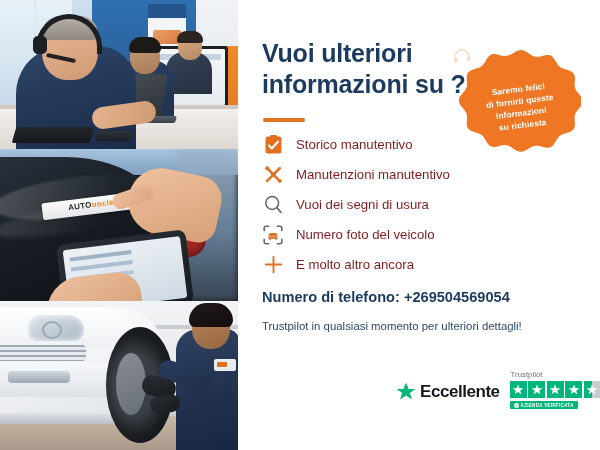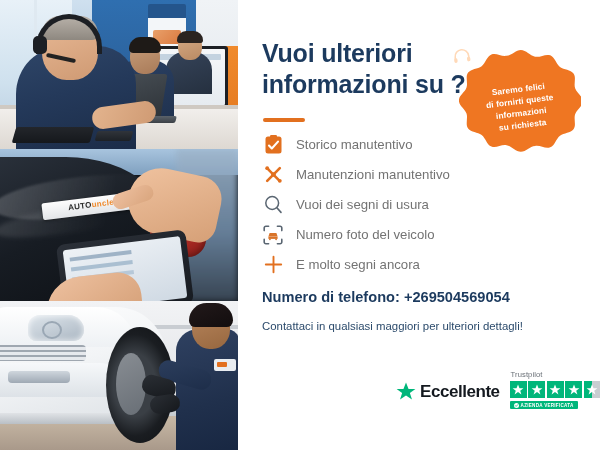--- a/index.html
+++ b/index.html
@@ -185,21 +185,21 @@
   .badge-icon{width:18px;height:14px;margin-bottom:3px;}
   .badge-text{font-size:8.4px;line-height:1.42;font-weight:700;color:#ffffff;
      text-align:center;width:96px;letter-spacing:.1px;}
 
   
   .features{position:absolute;left:24px;top:130px;width:260px;}
   .feat{display:flex;align-items:center;height:29px;margin-bottom:1px;}
   .feat-ico{width:22px;height:22px;flex:0 0 22px;margin-right:12px;
      display:flex;align-items:center;justify-content:center;}
   .feat-ico svg{display:block;}
-  .feat-lbl{font-size:13.2px;color:#737373;font-weight:400;white-space:nowrap;}
+  .feat-lbl{font-size:13.2px;color:#7f1d1d;font-weight:400;white-space:nowrap;}
 
   
   .phone{position:absolute;left:24px;top:289px;font-size:14.6px;font-weight:700;color:#1c3a5e;white-space:nowrap;}
   .contact{position:absolute;left:24px;top:317px;width:310px;font-size:11.4px;
      line-height:1.62;color:#2b4a6b;}
 
   
   .tp{position:absolute;left:158px;top:370px;display:flex;align-items:center;}
   .tp-logo{display:flex;align-items:center;margin-right:10px;margin-top:4px;}
   .tp-logo svg{display:block;margin-right:4px;}
@@ -378,28 +378,28 @@
         </span>
         <span class="feat-lbl">Numero foto del veicolo</span>
       </div>
 
       <div class="feat">
         <span class="feat-ico">
           <svg width="19" height="19" viewBox="0 0 19 19">
             <path d="M9.5 1.8v15.4M1.8 9.5h15.4" stroke="#e2701f" stroke-width="1.9" stroke-linecap="round"></path>
           </svg>
         </span>
-        <span class="feat-lbl">E molto segni ancora</span>
+        <span class="feat-lbl">E molto altro ancora</span>
       </div>
 
     </div>
 
     <div class="phone">Numero di telefono: +269504569054</div>
     <div class="contact">
-      <div>Contattaci in qualsiasi maggiori per ulteriori dettagli!</div>
+      <div>Trustpilot in qualsiasi momento per ulteriori dettagli!</div>
     </div>
 
     <div class="tp">
       <div class="tp-logo">
         <svg width="20" height="20" viewBox="0 0 20 20">
           <path d="M10 0.6l2.55 6.35H19.4l-5.52 4.02 2.1 6.43L10 13.4l-5.98 4l2.1-6.43L0.6 6.95h6.85z" fill="#00b67a"></path>
         </svg>
         <span class="tp-word">Eccellente</span>
       </div>
       <div class="tp-right">

